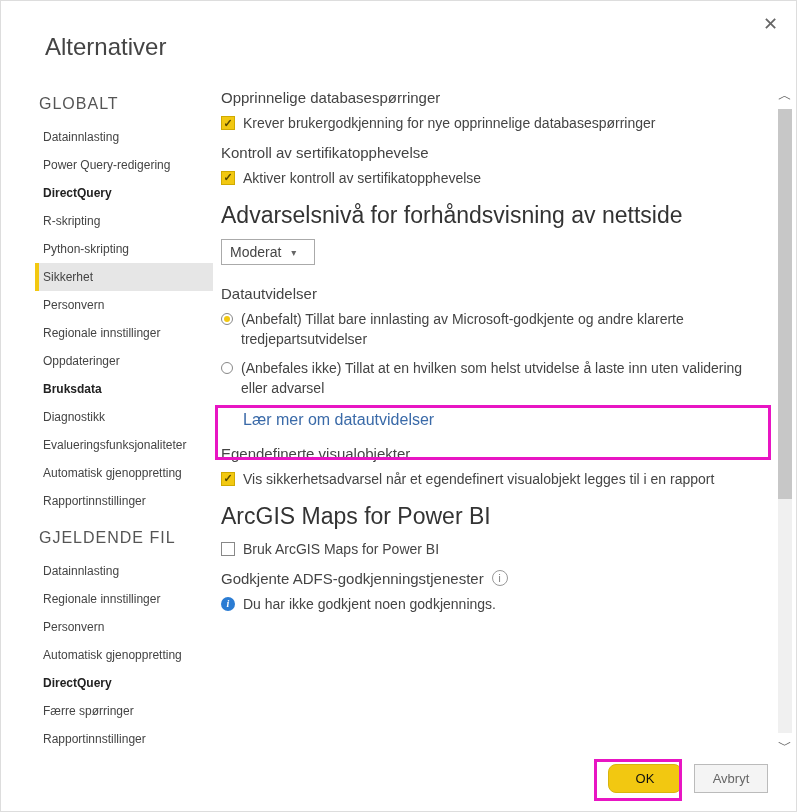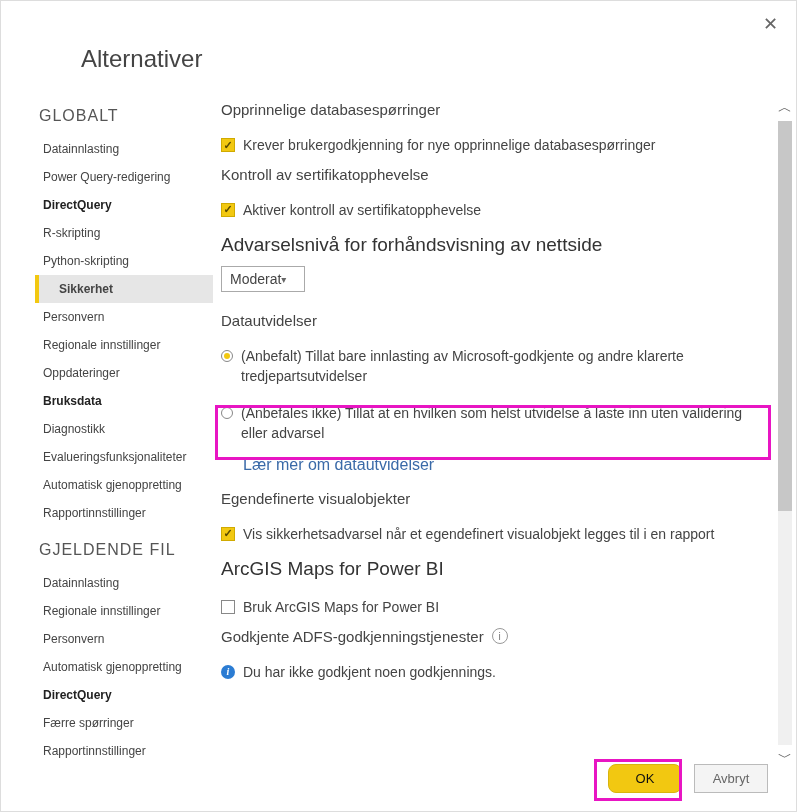--- a/index.html
+++ b/index.html
@@ -1,37 +1,37 @@
 <!DOCTYPE html>
 <html><head>
 <meta charset="utf-8">
 <style>
 * { box-sizing: border-box; margin: 0; padding: 0; }
 body { font-family: "Segoe UI", Tahoma, sans-serif; background: #fff; color: #333; width: 797px; height: 812px; overflow: hidden; position: relative; }
 .window { width: 797px; height: 812px; border: 1px solid #ddd; position: relative; }
 .close-btn { position: absolute; top: 12px; right: 18px; font-size: 18px; color: #666; cursor: pointer; }
-.title { font-size: 24px; font-weight: 300; color: #444; padding: 44px 0 20px 44px; margin-left: 36px; }
+.title { font-size: 24px; font-weight: 300; color: #444; padding: 32px 0 20px 44px; }
 .body { display: flex; height: 680px; }
 .sidebar { width: 212px; padding-left: 34px; overflow: hidden; }
 .section-hdr { font-size: 16px; letter-spacing: 1px; color: #555; margin: 14px 0 10px 4px; }
 .nav-item { font-size: 12px; color: #444; padding: 7px 8px; cursor: pointer; white-space: nowrap; }
 .nav-item.bold { font-weight: 600; color: #222; }
-.nav-item.active { background: #e6e6e6; border-left: 4px solid #f2c811; padding-left: 20px; font-weight: bold; }
+.nav-item.active { background: #e6e6e6; border-left: 4px solid #f2c811; padding-left: 4px; }
 .content-wrap { flex: 1; display: flex; }
 .content { flex: 1; padding: 0 6px 0 8px; overflow: hidden; }
 .group-hdr { font-size: 15px; color: #444; margin: 8px 0 8px 0; }
-.big-hdr { font-size: 19px; color: #333; margin: 14px 0 10px 0; }
-.row { display: flex; align-items: flex-start; margin: 18px 0 10px 0; gap: 8px; font-size: 14px; color: #444; }
+.big-hdr { font-size: 23px; color: #333; margin: 14px 0 10px 0; }
+.row { display: flex; align-items: flex-start; margin: 8px 0 10px 0; gap: 8px; font-size: 14px; color: #444; }
 .row.spacing-more { margin-bottom: 12px; }
 .cb { width: 14px; height: 14px; border: 1px solid #888; display: inline-flex; align-items: center; justify-content: center; margin-top: 2px; flex-shrink: 0; }
 .cb.checked { background: #f2c811; border-color: #d0aa00; }
 .cb.checked::after { content: "✓"; font-size: 11px; color: #5a4a00; font-weight: bold; line-height: 1; }
 .radio { width: 12px; height: 12px; border: 1px solid #888; border-radius: 50%; display: inline-flex; align-items: center; justify-content: center; margin-top: 3px; flex-shrink: 0; }
 .radio.sel::after { content: ""; width: 6px; height: 6px; background: #f2c811; border-radius: 50%; }
-.dropdown { border: 1px solid #aaa; padding: 4px 18px 4px 8px; font-size: 14px; color: #444; display: inline-flex; align-items: center; margin-bottom: 12px; }
+.dropdown { border: 1px solid #aaa; padding: 4px 18px 4px 8px; font-size: 14px; color: #444; display: inline-flex; align-items: center; gap: 10px; margin-bottom: 12px; }
 .dropdown .caret { font-size: 10px; color: #666; }
 .label-txt { line-height: 1.4; }
 .faux-link { color: #3a6aa8; font-size: 16px; margin: 6px 0 16px 22px; cursor: pointer; }
 .info-icn { width: 14px; height: 14px; border-radius: 50%; background: #2b7cd3; color: #fff; font-size: 10px; font-weight: bold; display: inline-flex; align-items: center; justify-content: center; flex-shrink: 0; margin-top: 2px; font-style: italic; font-family: Georgia, serif; }
 .help-icn { width: 16px; height: 16px; border: 1px solid #999; border-radius: 50%; color: #777; font-size: 10px; display: inline-flex; align-items: center; justify-content: center; margin-left: 8px; }
 .scrollbar { width: 22px; display: flex; flex-direction: column; align-items: center; padding: 6px 0; }
 .scroll-arrow { font-size: 14px; color: #666; cursor: pointer; }
 .scroll-track { flex: 1; width: 14px; background: #f0f0f0; margin: 4px 0; position: relative; }
 .scroll-thumb { position: absolute; top: 0; left: 0; width: 14px; height: 390px; background: #c7c7c7; }
 .footer { position: absolute; bottom: 18px; right: 28px; display: flex; gap: 12px; }

